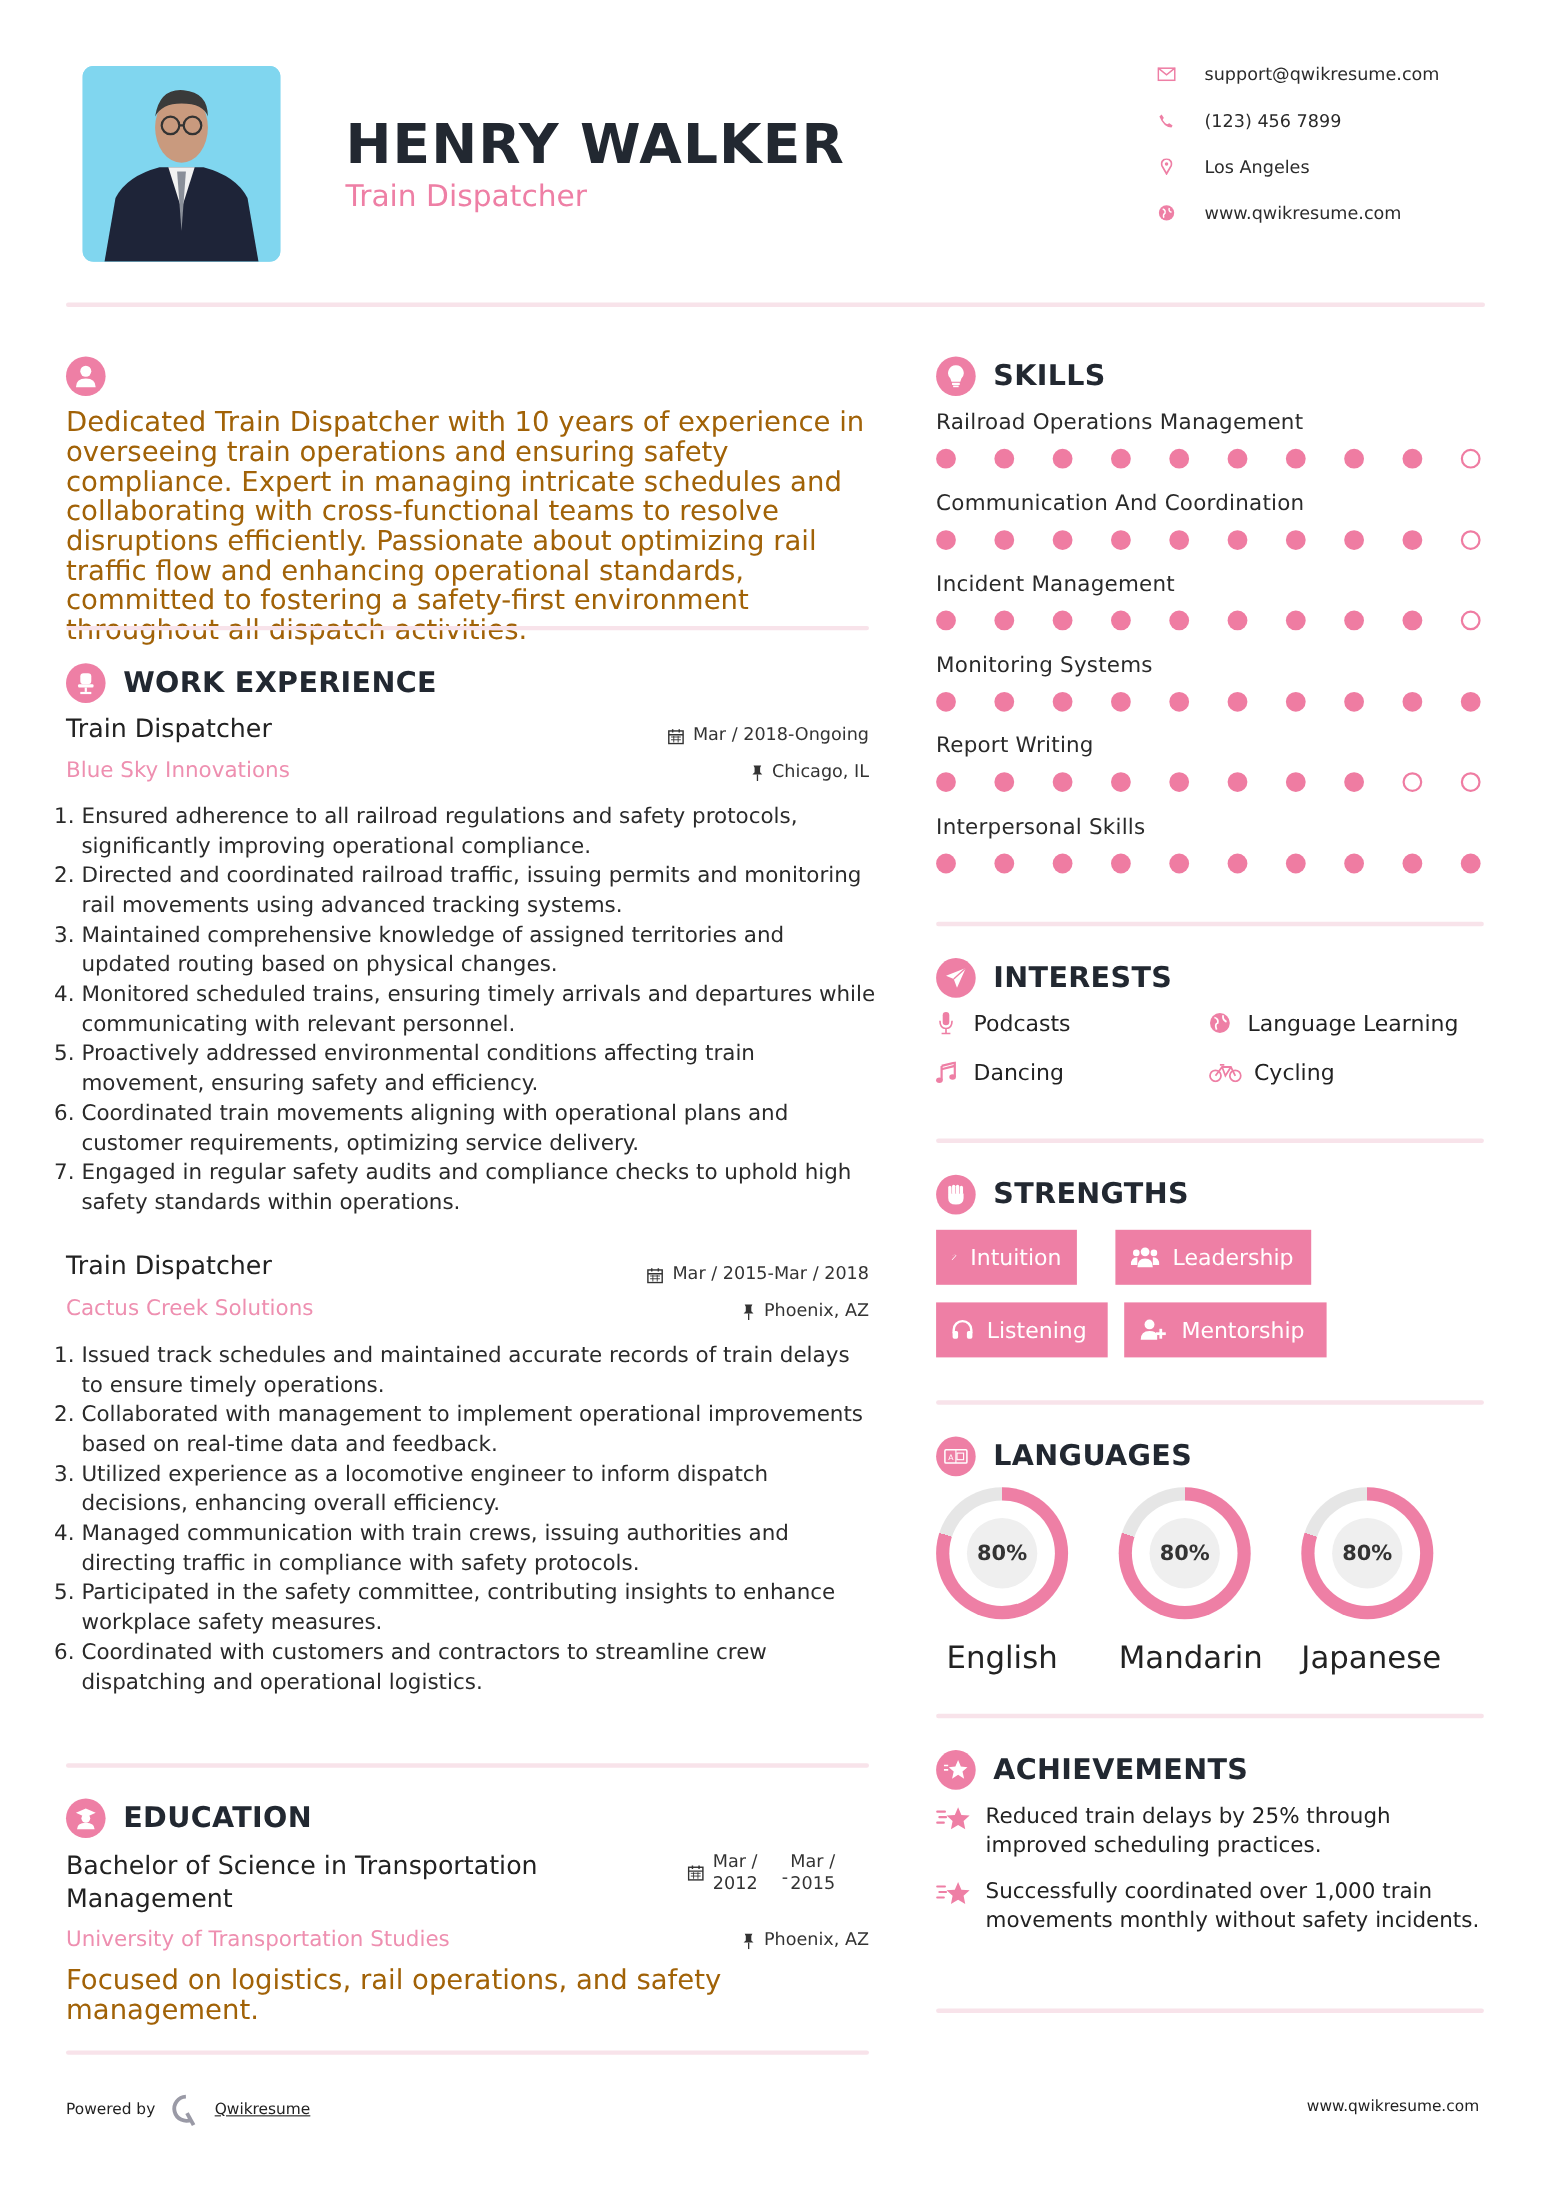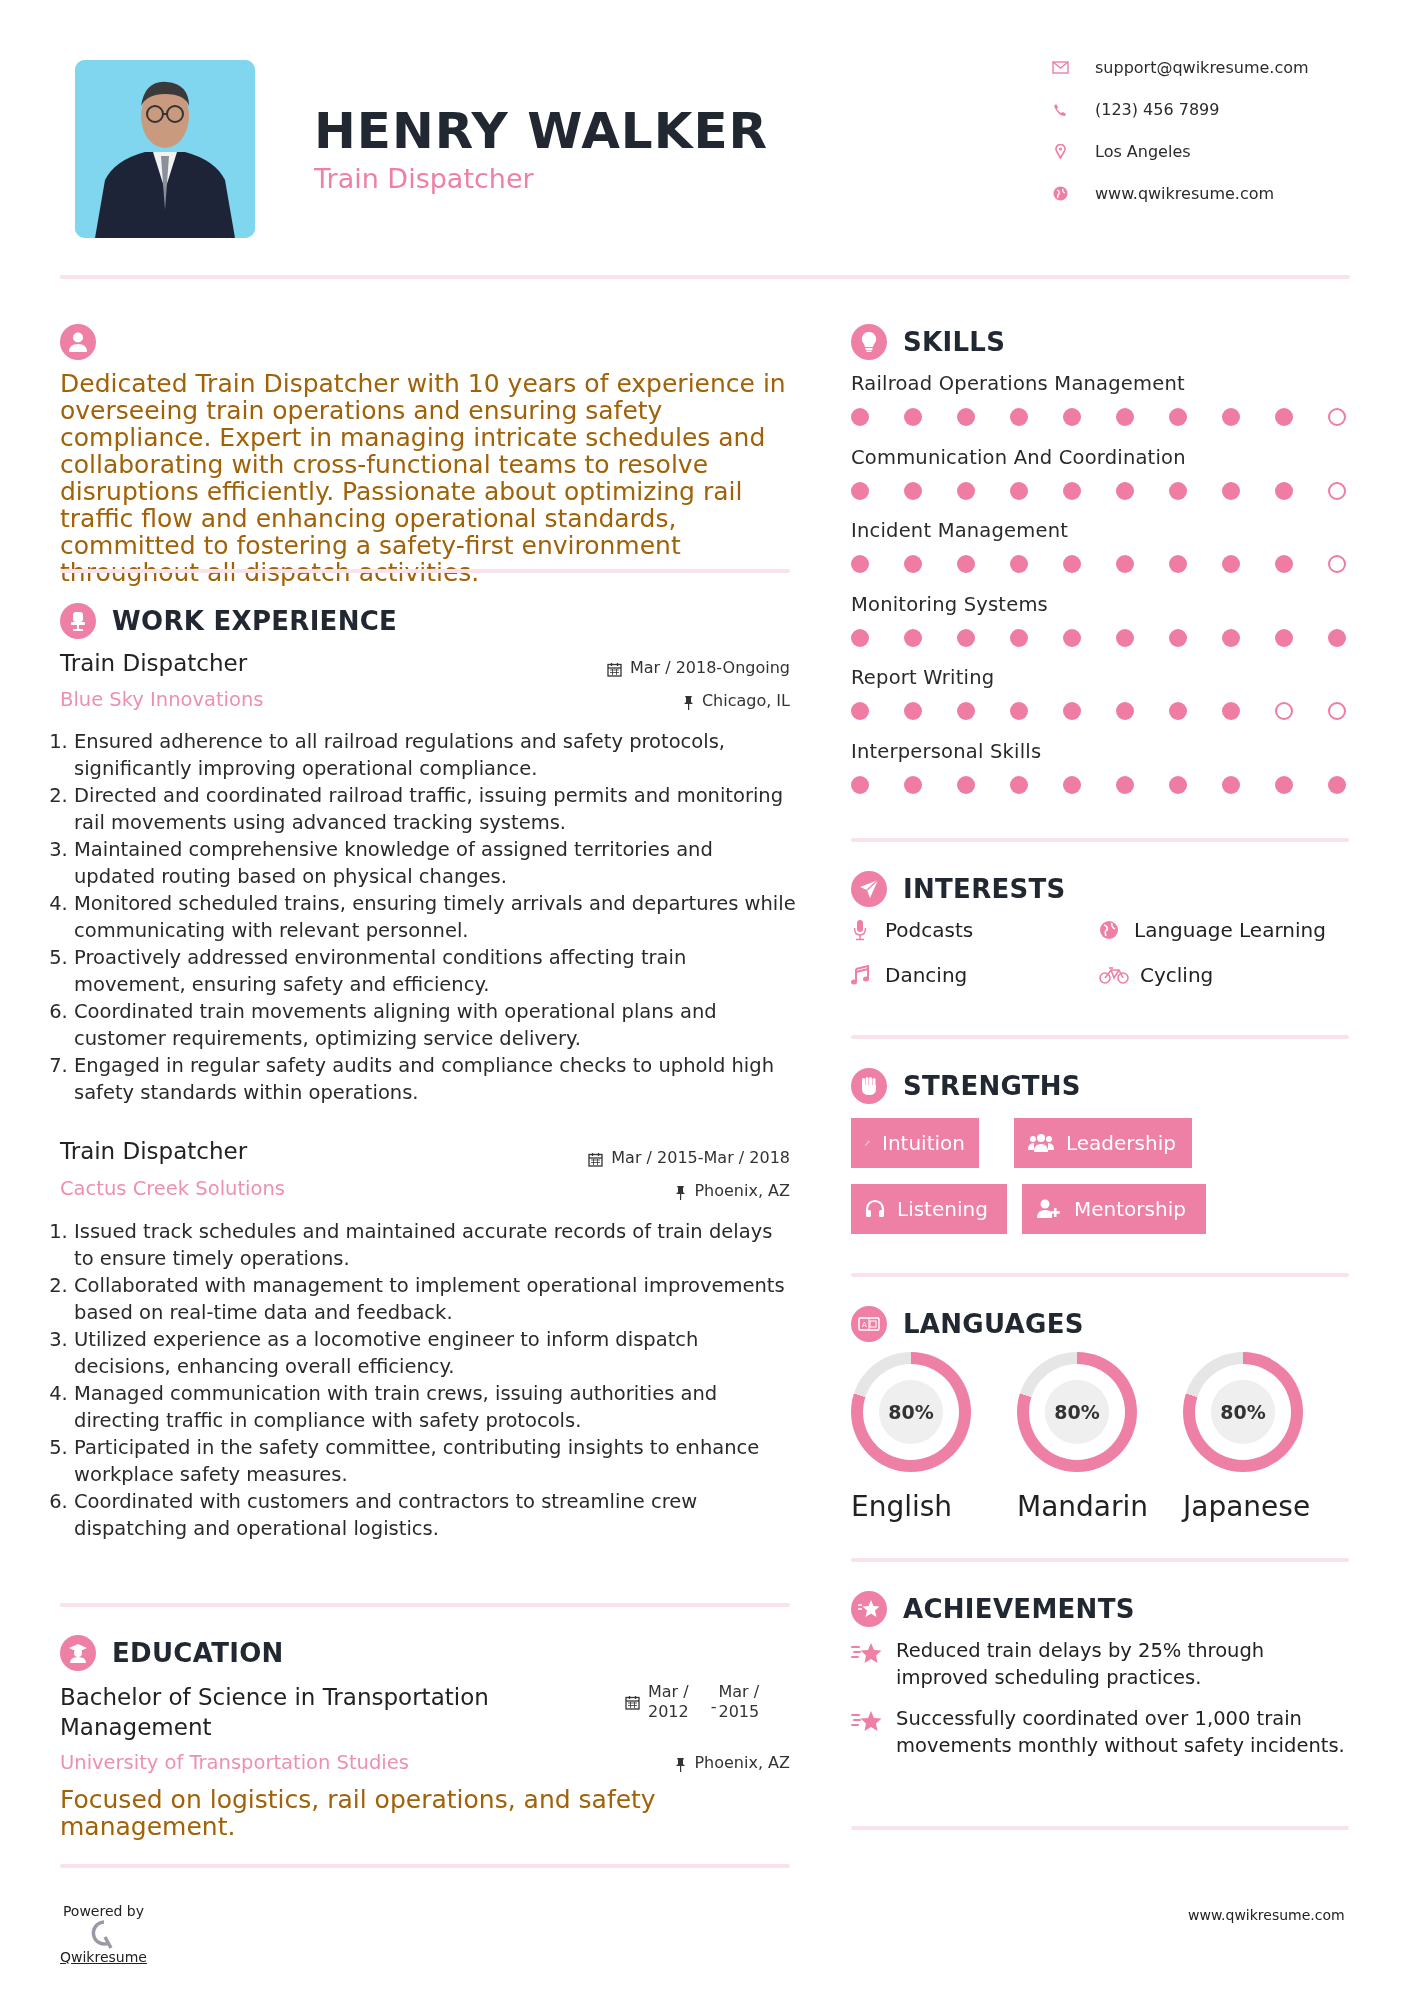--- a/index.html
+++ b/index.html
@@ -34,21 +34,21 @@
   .dot { width: 18px; height: 18px; border-radius: 50%; background: #ef7ca2; margin-right: 35px; }
   .dot.empty { background: #fff; border: 2.5px solid #ef7ca2; }
   .dot:last-child { margin-right: 0; }
 
   .interest { display: flex; align-items: center; font-size: 20px; color: #222; white-space: nowrap; }
   .interest .ii { width: 22px; display: inline-flex; justify-content: center; margin-right: 14px; }
 
   .pill { display: flex; align-items: center; background: #ee7fa5; color: #fff; font-size: 20px; height: 50px; padding: 0 14px; white-space: nowrap; }
   .pill svg { margin-right: 12px; }
 
-  .lang { width: 120px; text-align: left; }
+  .lang { width: 120px; text-align: center; }
   .ring { width: 120px; height: 120px; border-radius: 50%; position: relative; }
   .ring .inner-white { position: absolute; left: 12px; top: 12px; width: 96px; height: 96px; border-radius: 50%; background: #fff; }
   .ring .inner-grey { position: absolute; left: 28px; top: 28px; width: 64px; height: 64px; border-radius: 50%; background: #efefef; display: flex; align-items: center; justify-content: center; font-size: 19px; font-weight: bold; color: #333; }
   .lang-label { font-size: 28px; color: #222; margin-top: 18px; white-space: nowrap; }
 
   .ach { display: flex; font-size: 19.5px; line-height: 27px; color: #222; }
   .ach .ai { width: 34px; flex: none; margin-right: 11px; padding-top: 4px; }
 
   .footer-left { display: flex; align-items: center; font-size: 14px; color: #222; white-space: nowrap; }
   .footer-link { text-decoration: underline; color: #222; font-size: 14px; }
@@ -507,21 +507,21 @@
         <line x1="1" y1="6" x2="8" y2="6" stroke="#ee7fa5" stroke-width="2" stroke-linecap="round"></line>
         <line x1="3" y1="11" x2="9" y2="11" stroke="#ee7fa5" stroke-width="2" stroke-linecap="round"></line>
         <line x1="1" y1="16" x2="7" y2="16" stroke="#ee7fa5" stroke-width="2" stroke-linecap="round"></line>
       </svg>
   </span>
   <span>Successfully coordinated over 1,000 train movements monthly without safety incidents.</span>
 </div>
 
 <div class="abs divider" style="left:851px; top:1826px; width:498px;"></div>
 
-<div class="abs footer-left" style="left:60px; top:1903px;flex-direction:column;">
+<div class="abs footer-left" style="left:60px; top:1903px;">
   <span>Powered by</span>
   <svg width="28" height="30" viewBox="0 0 28 30" style="margin:0 12px 0 14px;">
       <path d="M14 3 A11 11 0 1 0 19 24" fill="none" stroke="#9a9aa6" stroke-width="3.5"></path>
       <line x1="15" y1="18" x2="21" y2="29" stroke="#9a9aa6" stroke-width="3.5"></line>
     </svg>
   <span class="footer-link">Qwikresume</span>
 </div>
 <div class="abs footer-right" style="left:1188px; top:1907px;">www.qwikresume.com</div>
 
 </body></html>

